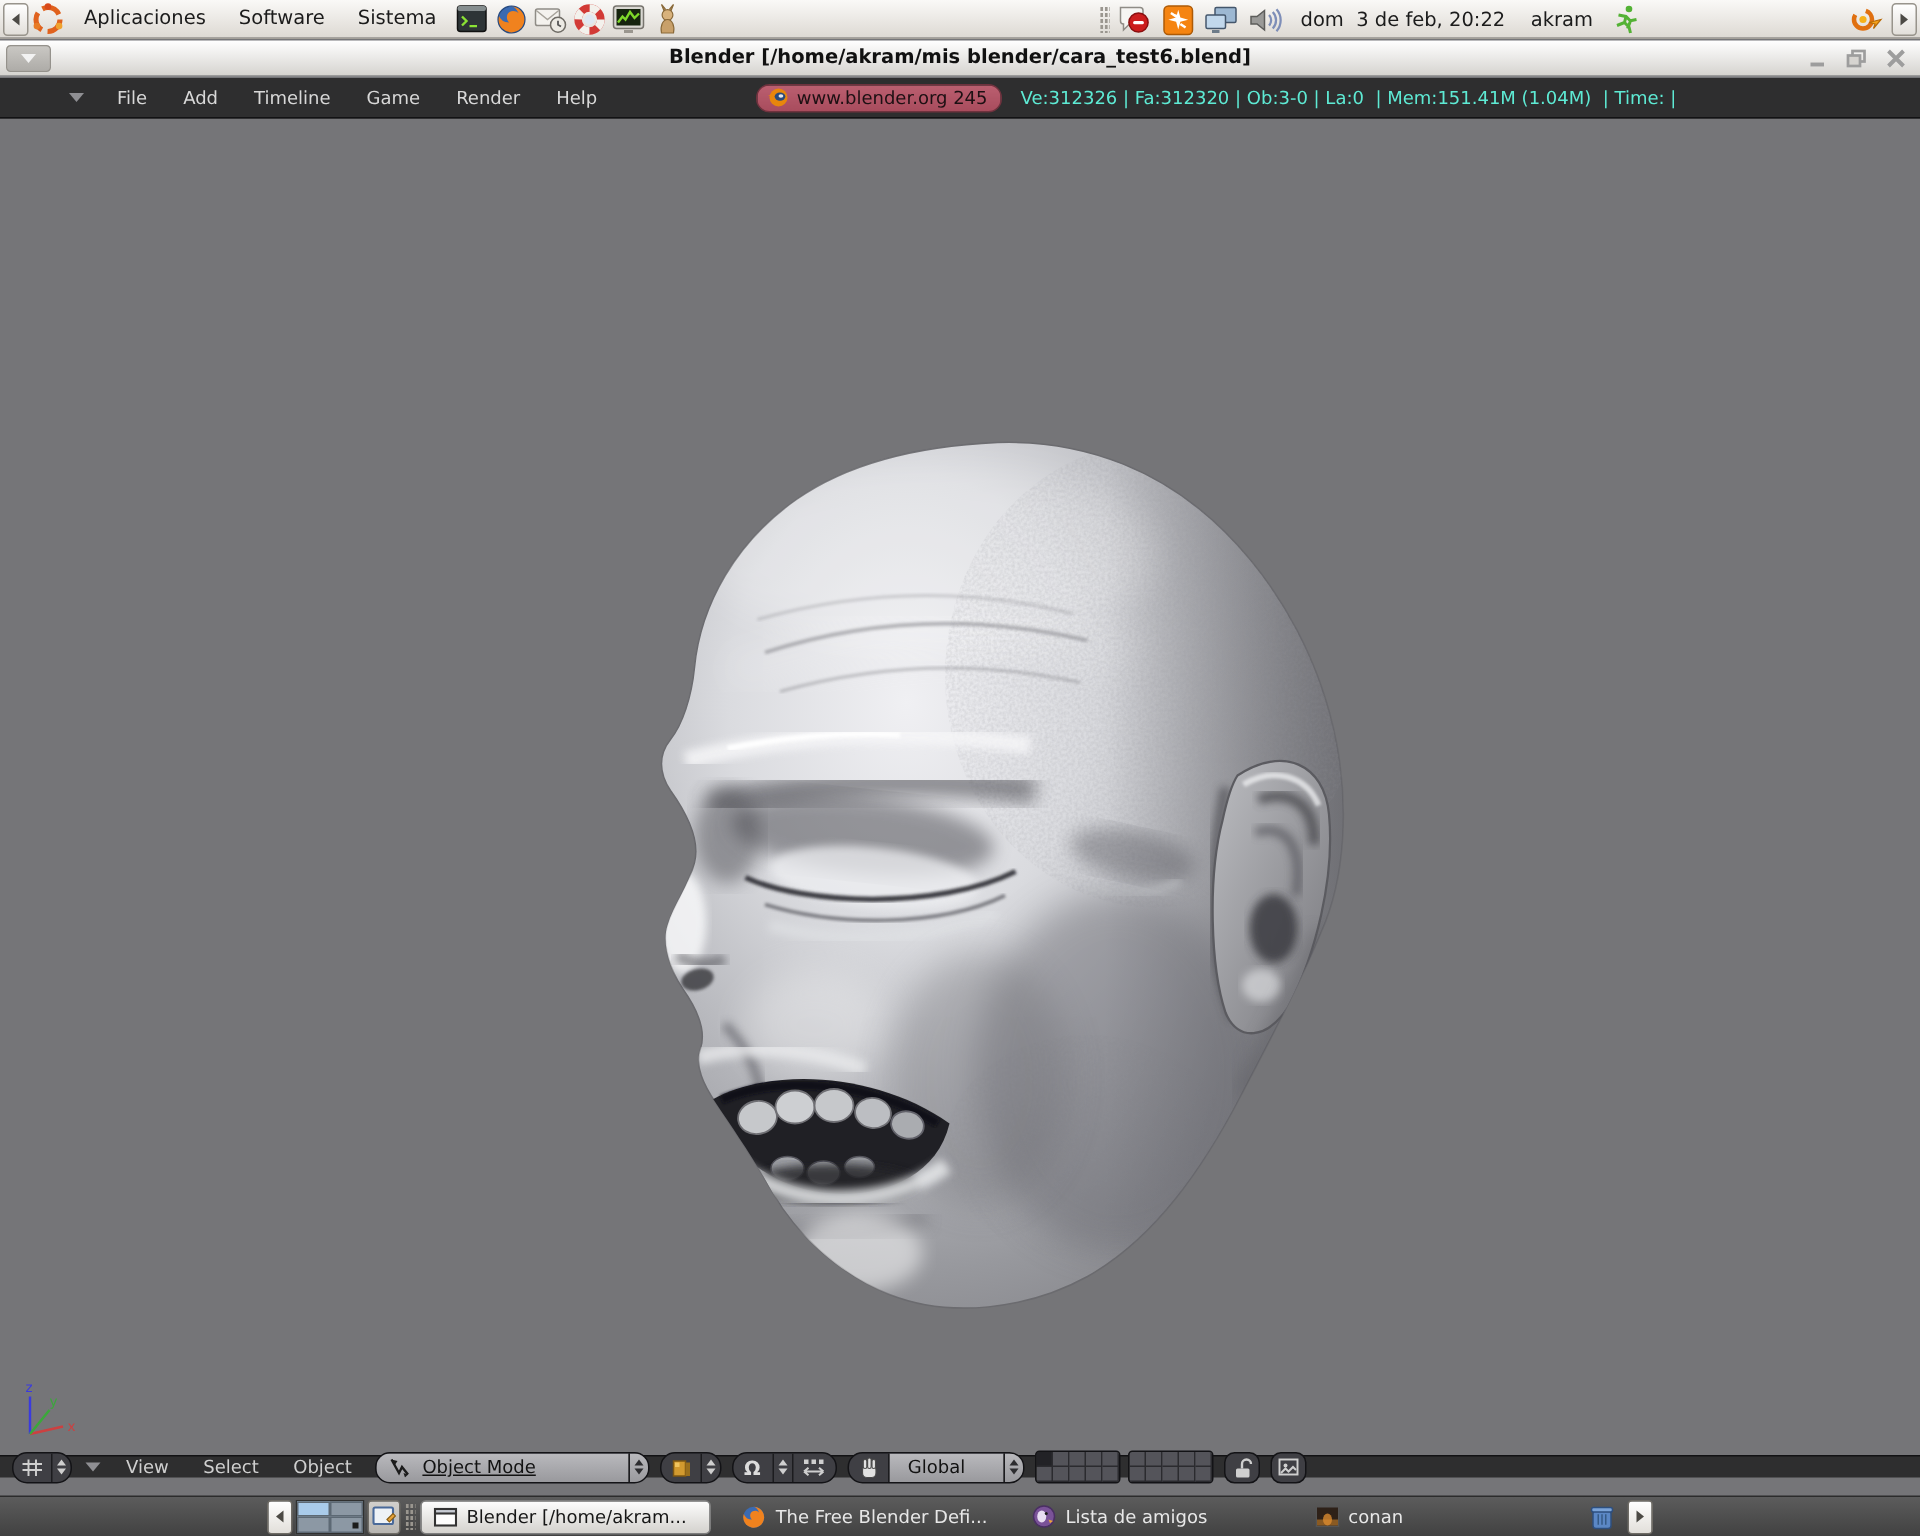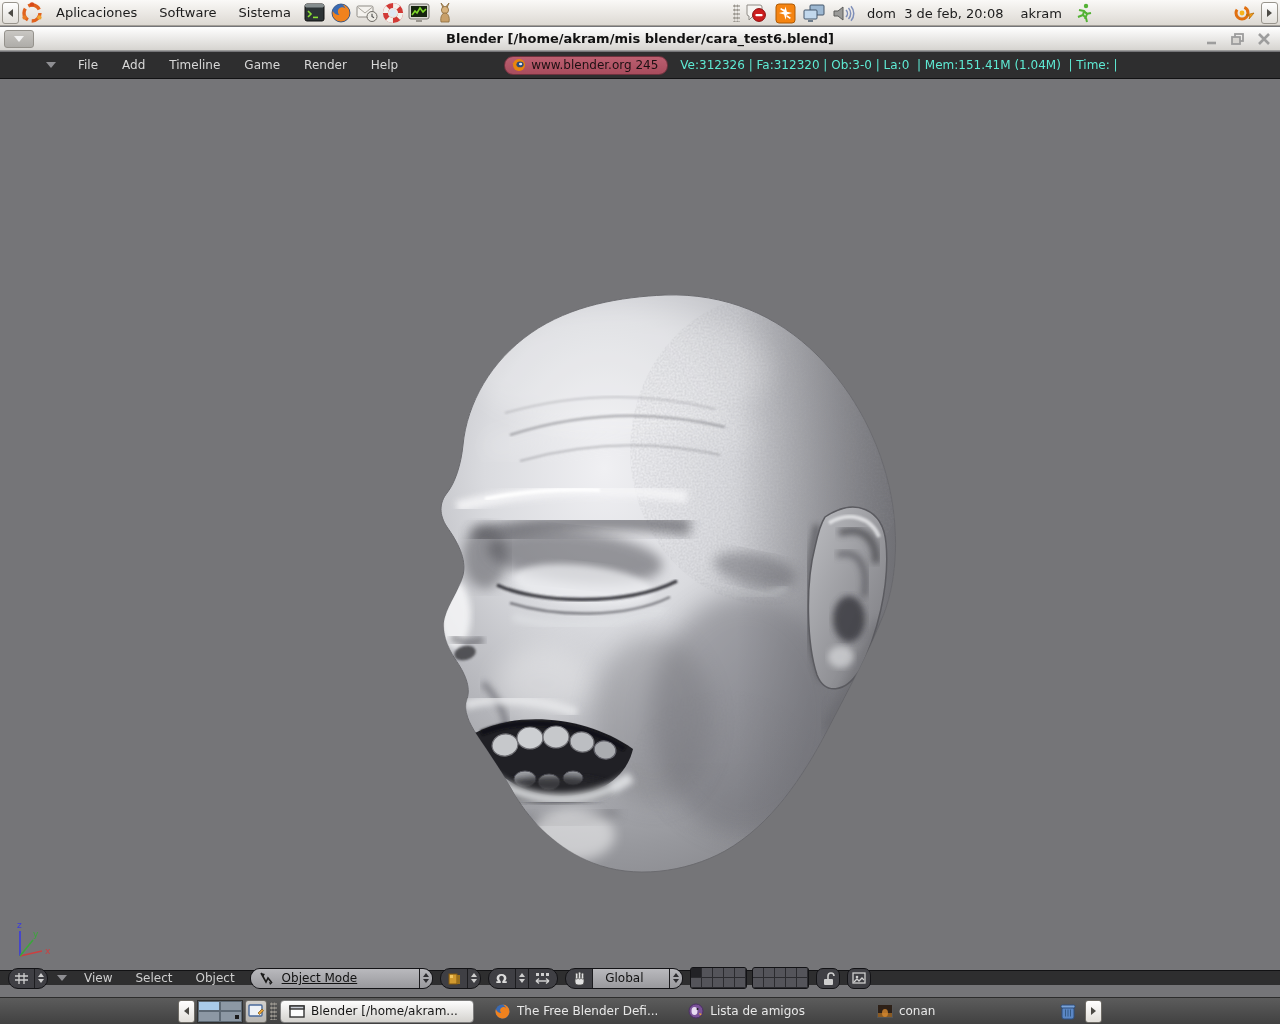--- a/index.html
+++ b/index.html
@@ -173,21 +173,21 @@
           <rect x="1" y="7" width="13" height="9" rx="1" fill="#c2d8ec" stroke="#44566b"></rect>
           <rect x="5" y="17" width="5" height="2" fill="#6d7b89"></rect>
         </svg>
     </div>
     <div class="licon">
       <svg width="23" height="21" viewBox="0 0 23 21">
           <path d="M2 8h4l5-4v13l-5-4H2z" fill="#9a9a98" stroke="#5c5c5a"></path>
           <path d="M14 7a5 5 0 0 1 0 7M16.5 5a8 8 0 0 1 0 11M19 3.2a11 11 0 0 1 0 14.6" fill="none" stroke="#7e8eb8" stroke-width="1.5"></path>
         </svg>
     </div>
-    <div class="clock">dom  3 de feb, 20:08</div>
+    <div class="clock">dom  3 de feb, 20:22</div>
     <div class="user">akram</div>
     <div class="licon">
       <svg width="22" height="22" viewBox="0 0 22 22">
           <g stroke="#53b234" stroke-width="2" fill="none">
             <circle cx="13" cy="4" r="2.2" fill="#53b234" stroke="none"></circle>
             <path d="M6 8l5 1 3 3-2 5M11 9l-1 4 3 3 1 4M10 13l-5 2M13 12l5-1"></path>
           </g>
         </svg>
     </div>
   </div>

